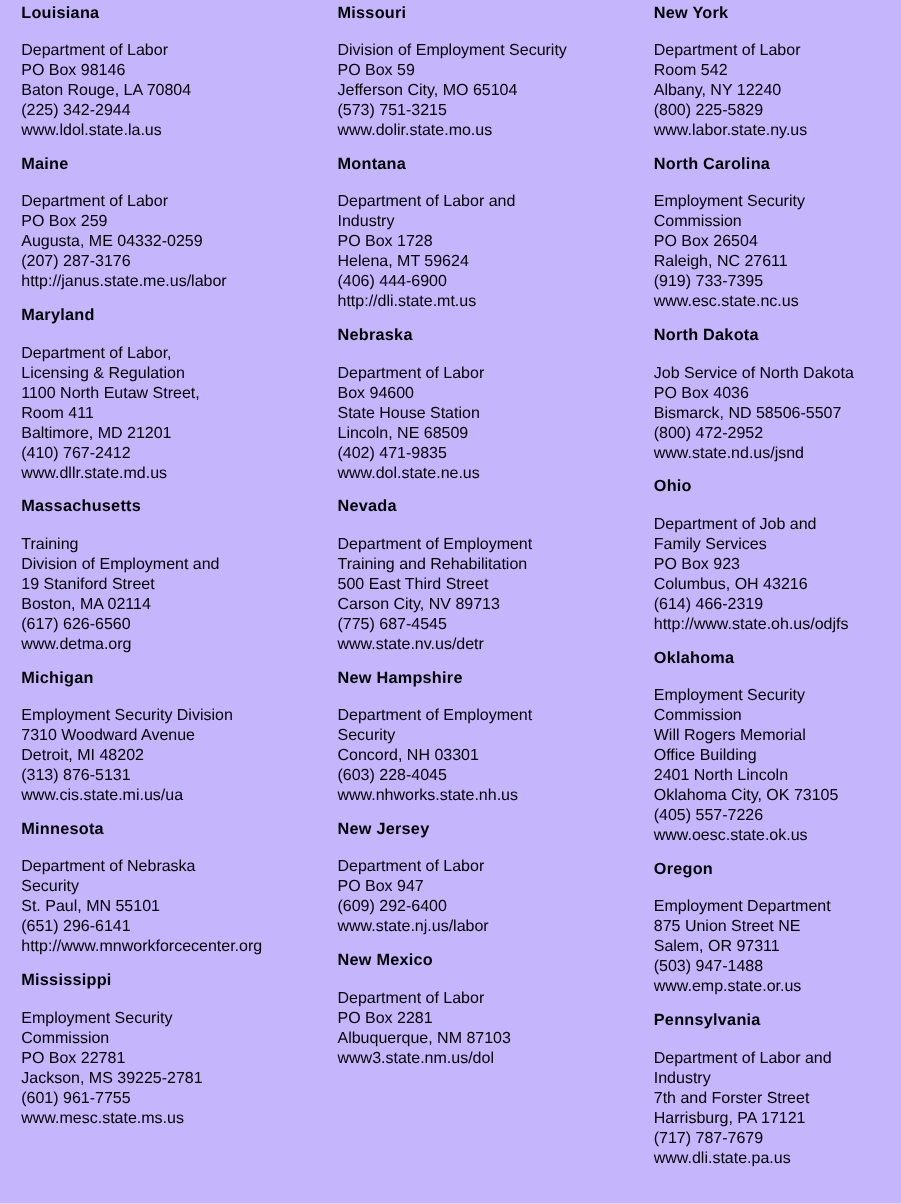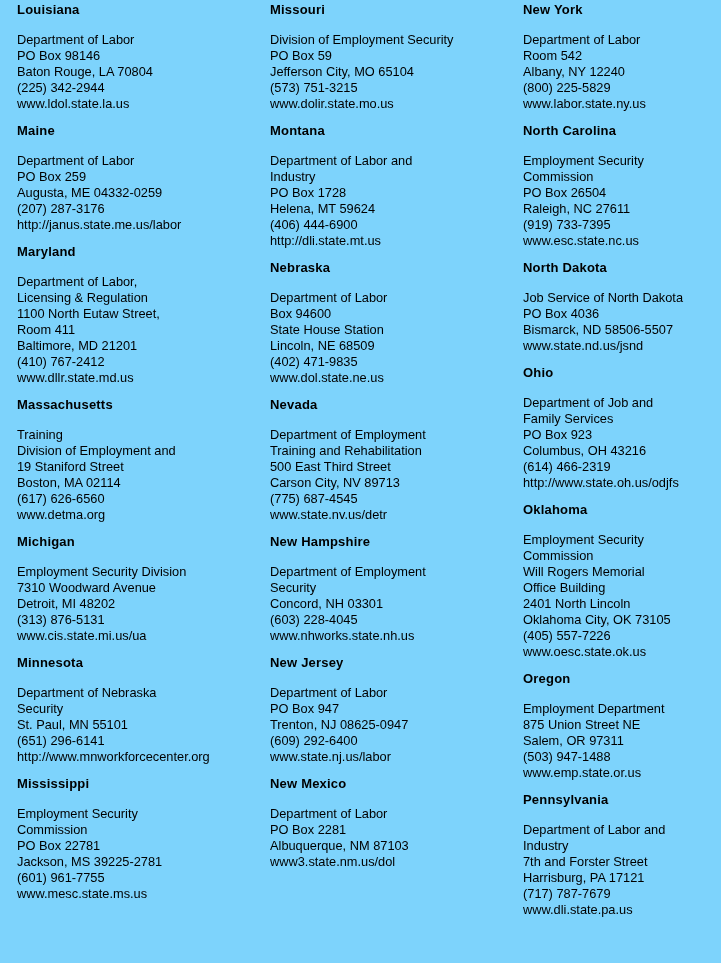--- a/index.html
+++ b/index.html
@@ -6,21 +6,21 @@
     margin: 0;
     padding: 0;
     background: #ffffff;
     color: #000000;
     font-family: "Liberation Sans", "DejaVu Sans", sans-serif;
   }
   .page {
     position: relative;
     width: 721px;
     height: 963px;
-    background: #7dd3fc;
+    background: #c4b5fd;
     overflow: hidden;
     box-sizing: border-box;
     padding: 2px 0 0 17px;
   }
   .cols {
     display: grid;
     grid-template-columns: 253px 253px 198px;
     align-items: start;
   }
   .col {
@@ -150,21 +150,20 @@
           <div class="addr-line">Department of Employment</div>
           <div class="addr-line">Security</div>
           <div class="addr-line">Concord, NH 03301</div>
           <div class="addr-line">(603) 228-4045</div>
           <div class="addr-line">www.nhworks.state.nh.us</div>
         </div>
         <div class="entry">
           <div class="state-heading">New Jersey</div>
           <div class="addr-line">Department of Labor</div>
           <div class="addr-line">PO Box 947</div>
-          <div class="addr-line">Trenton, NJ 08625-0947</div>
           <div class="addr-line">(609) 292-6400</div>
           <div class="addr-line">www.state.nj.us/labor</div>
         </div>
         <div class="entry">
           <div class="state-heading">New Mexico</div>
           <div class="addr-line">Department of Labor</div>
           <div class="addr-line">PO Box 2281</div>
           <div class="addr-line">Albuquerque, NM 87103</div>
           <div class="addr-line">www3.state.nm.us/dol</div>
         </div>
@@ -185,20 +184,21 @@
           <div class="addr-line">PO Box 26504</div>
           <div class="addr-line">Raleigh, NC 27611</div>
           <div class="addr-line">(919) 733-7395</div>
           <div class="addr-line">www.esc.state.nc.us</div>
         </div>
         <div class="entry">
           <div class="state-heading">North Dakota</div>
           <div class="addr-line">Job Service of North Dakota</div>
           <div class="addr-line">PO Box 4036</div>
           <div class="addr-line">Bismarck, ND 58506-5507</div>
+          <div class="addr-line">(800) 472-2952</div>
           <div class="addr-line">www.state.nd.us/jsnd</div>
         </div>
         <div class="entry">
           <div class="state-heading">Ohio</div>
           <div class="addr-line">Department of Job and</div>
           <div class="addr-line">Family Services</div>
           <div class="addr-line">PO Box 923</div>
           <div class="addr-line">Columbus, OH 43216</div>
           <div class="addr-line">(614) 466-2319</div>
           <div class="addr-line">http://www.state.oh.us/odjfs</div>

